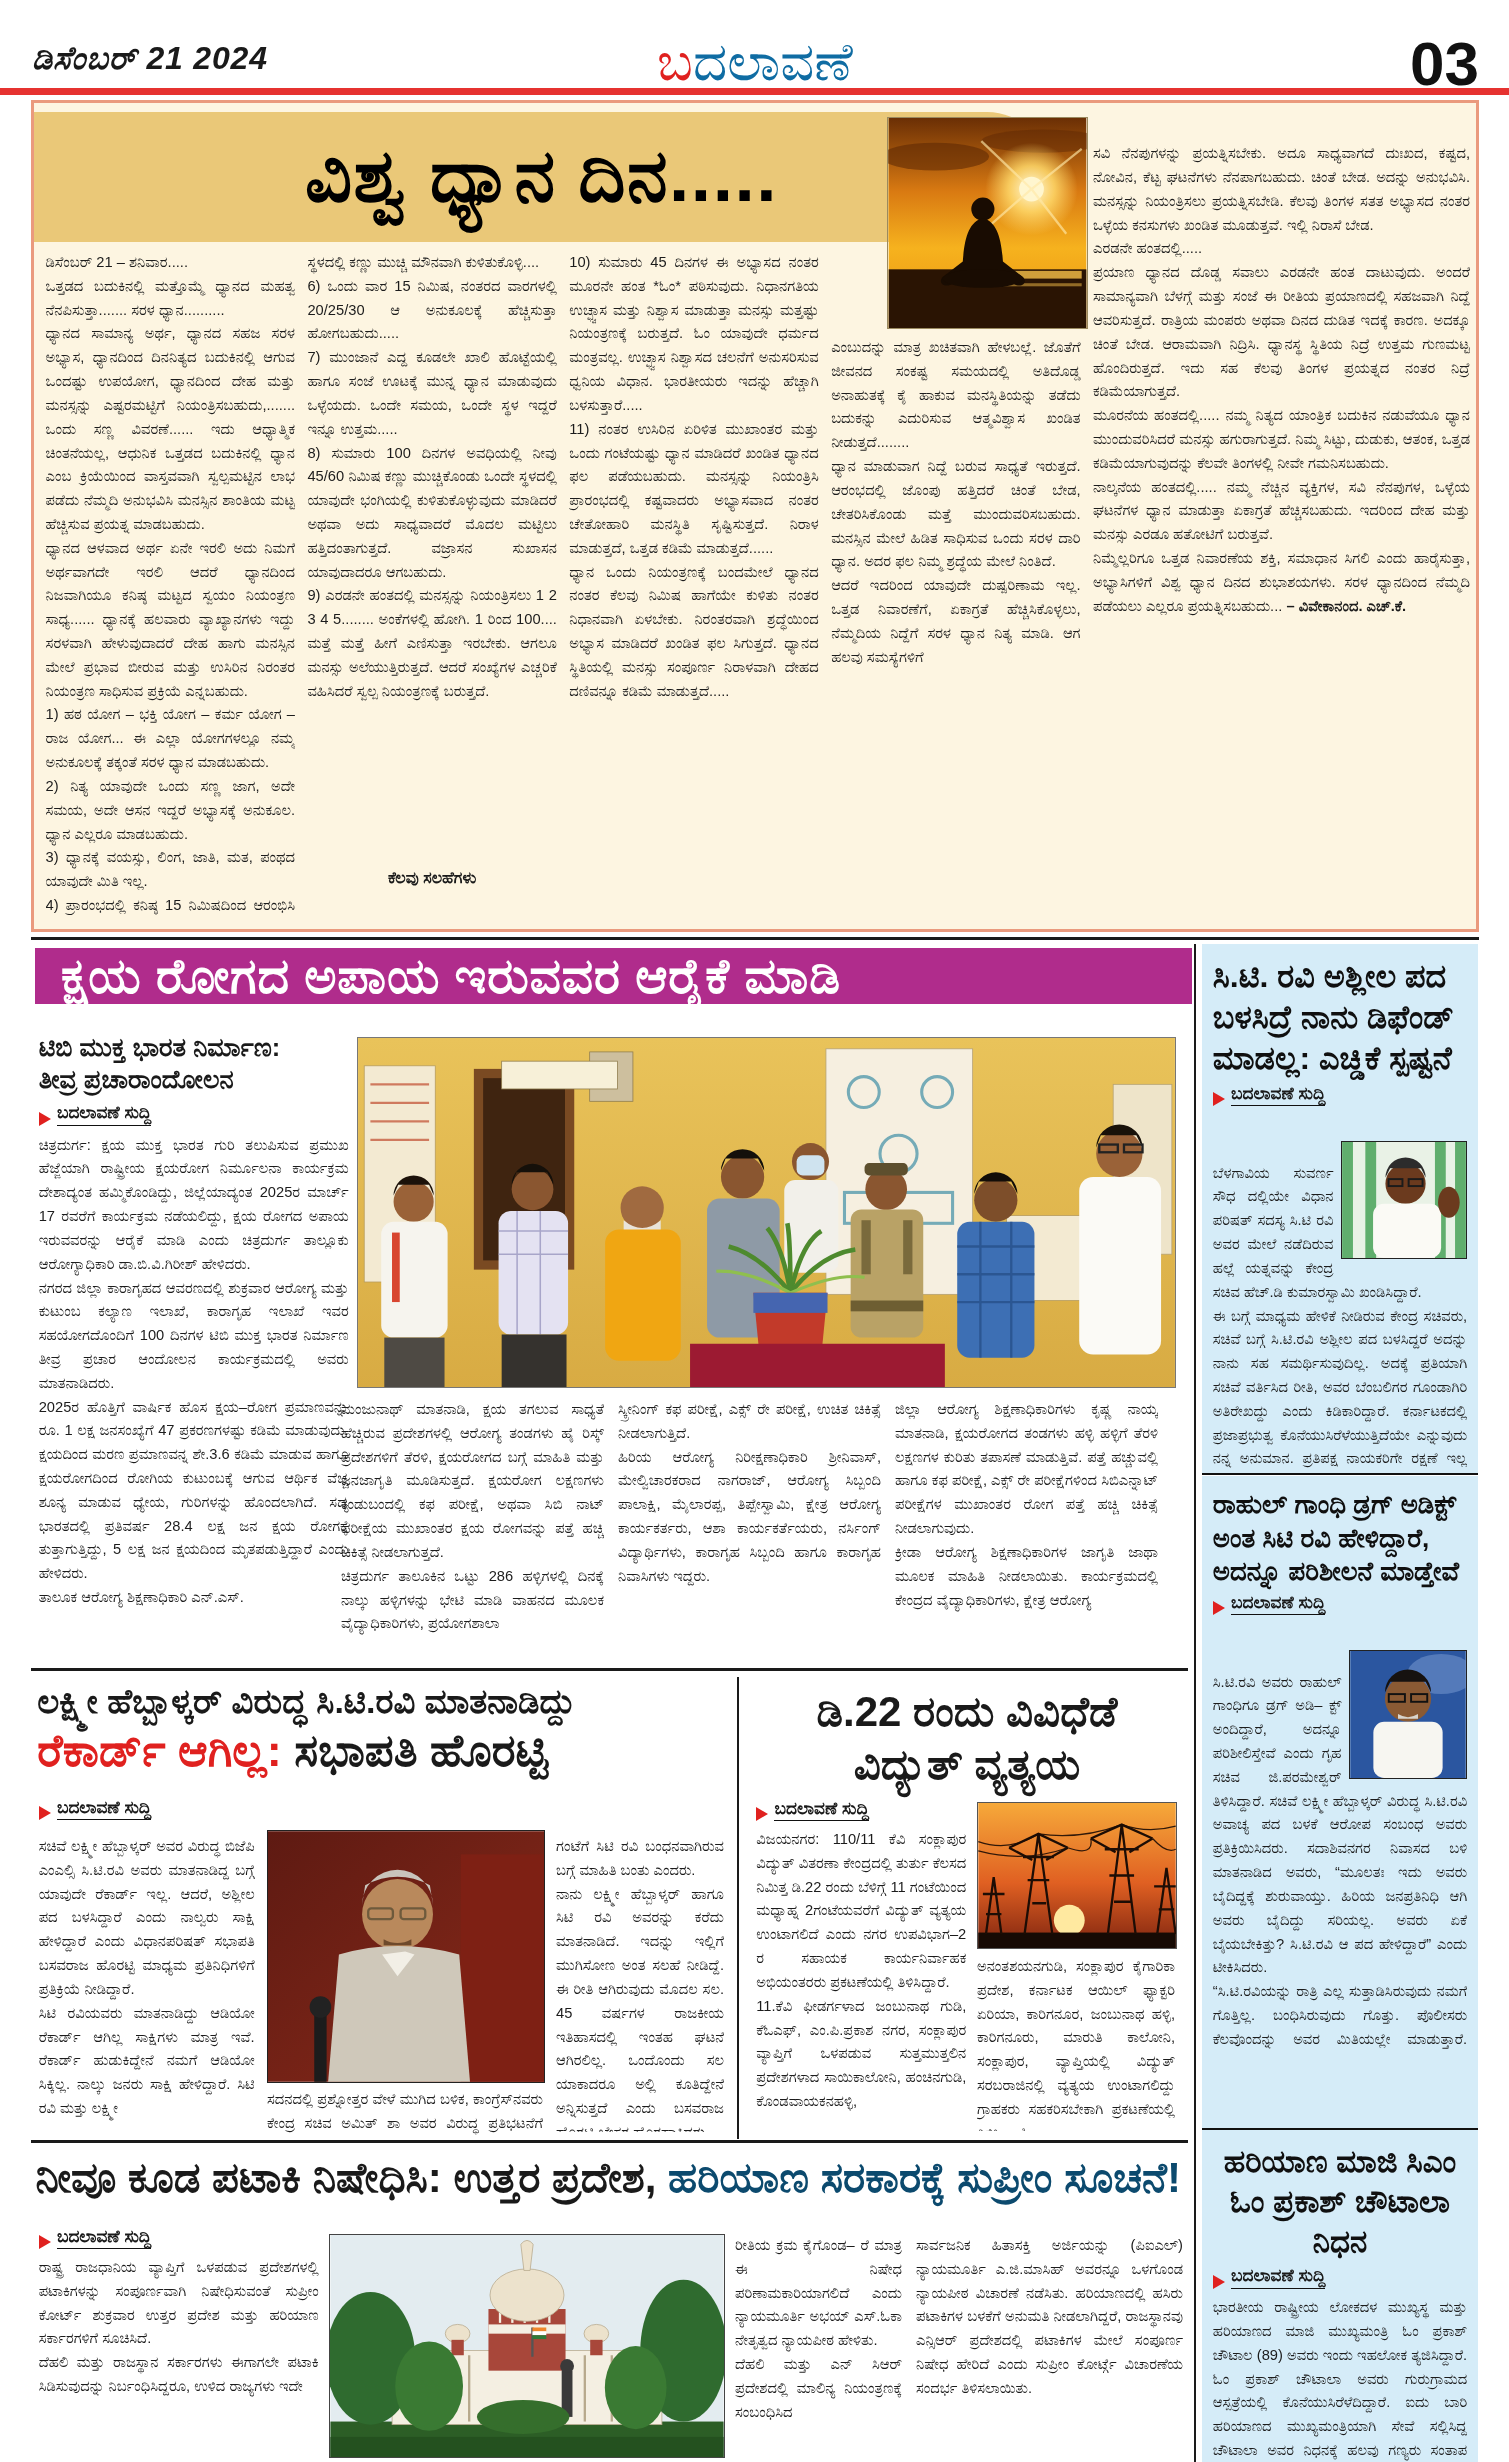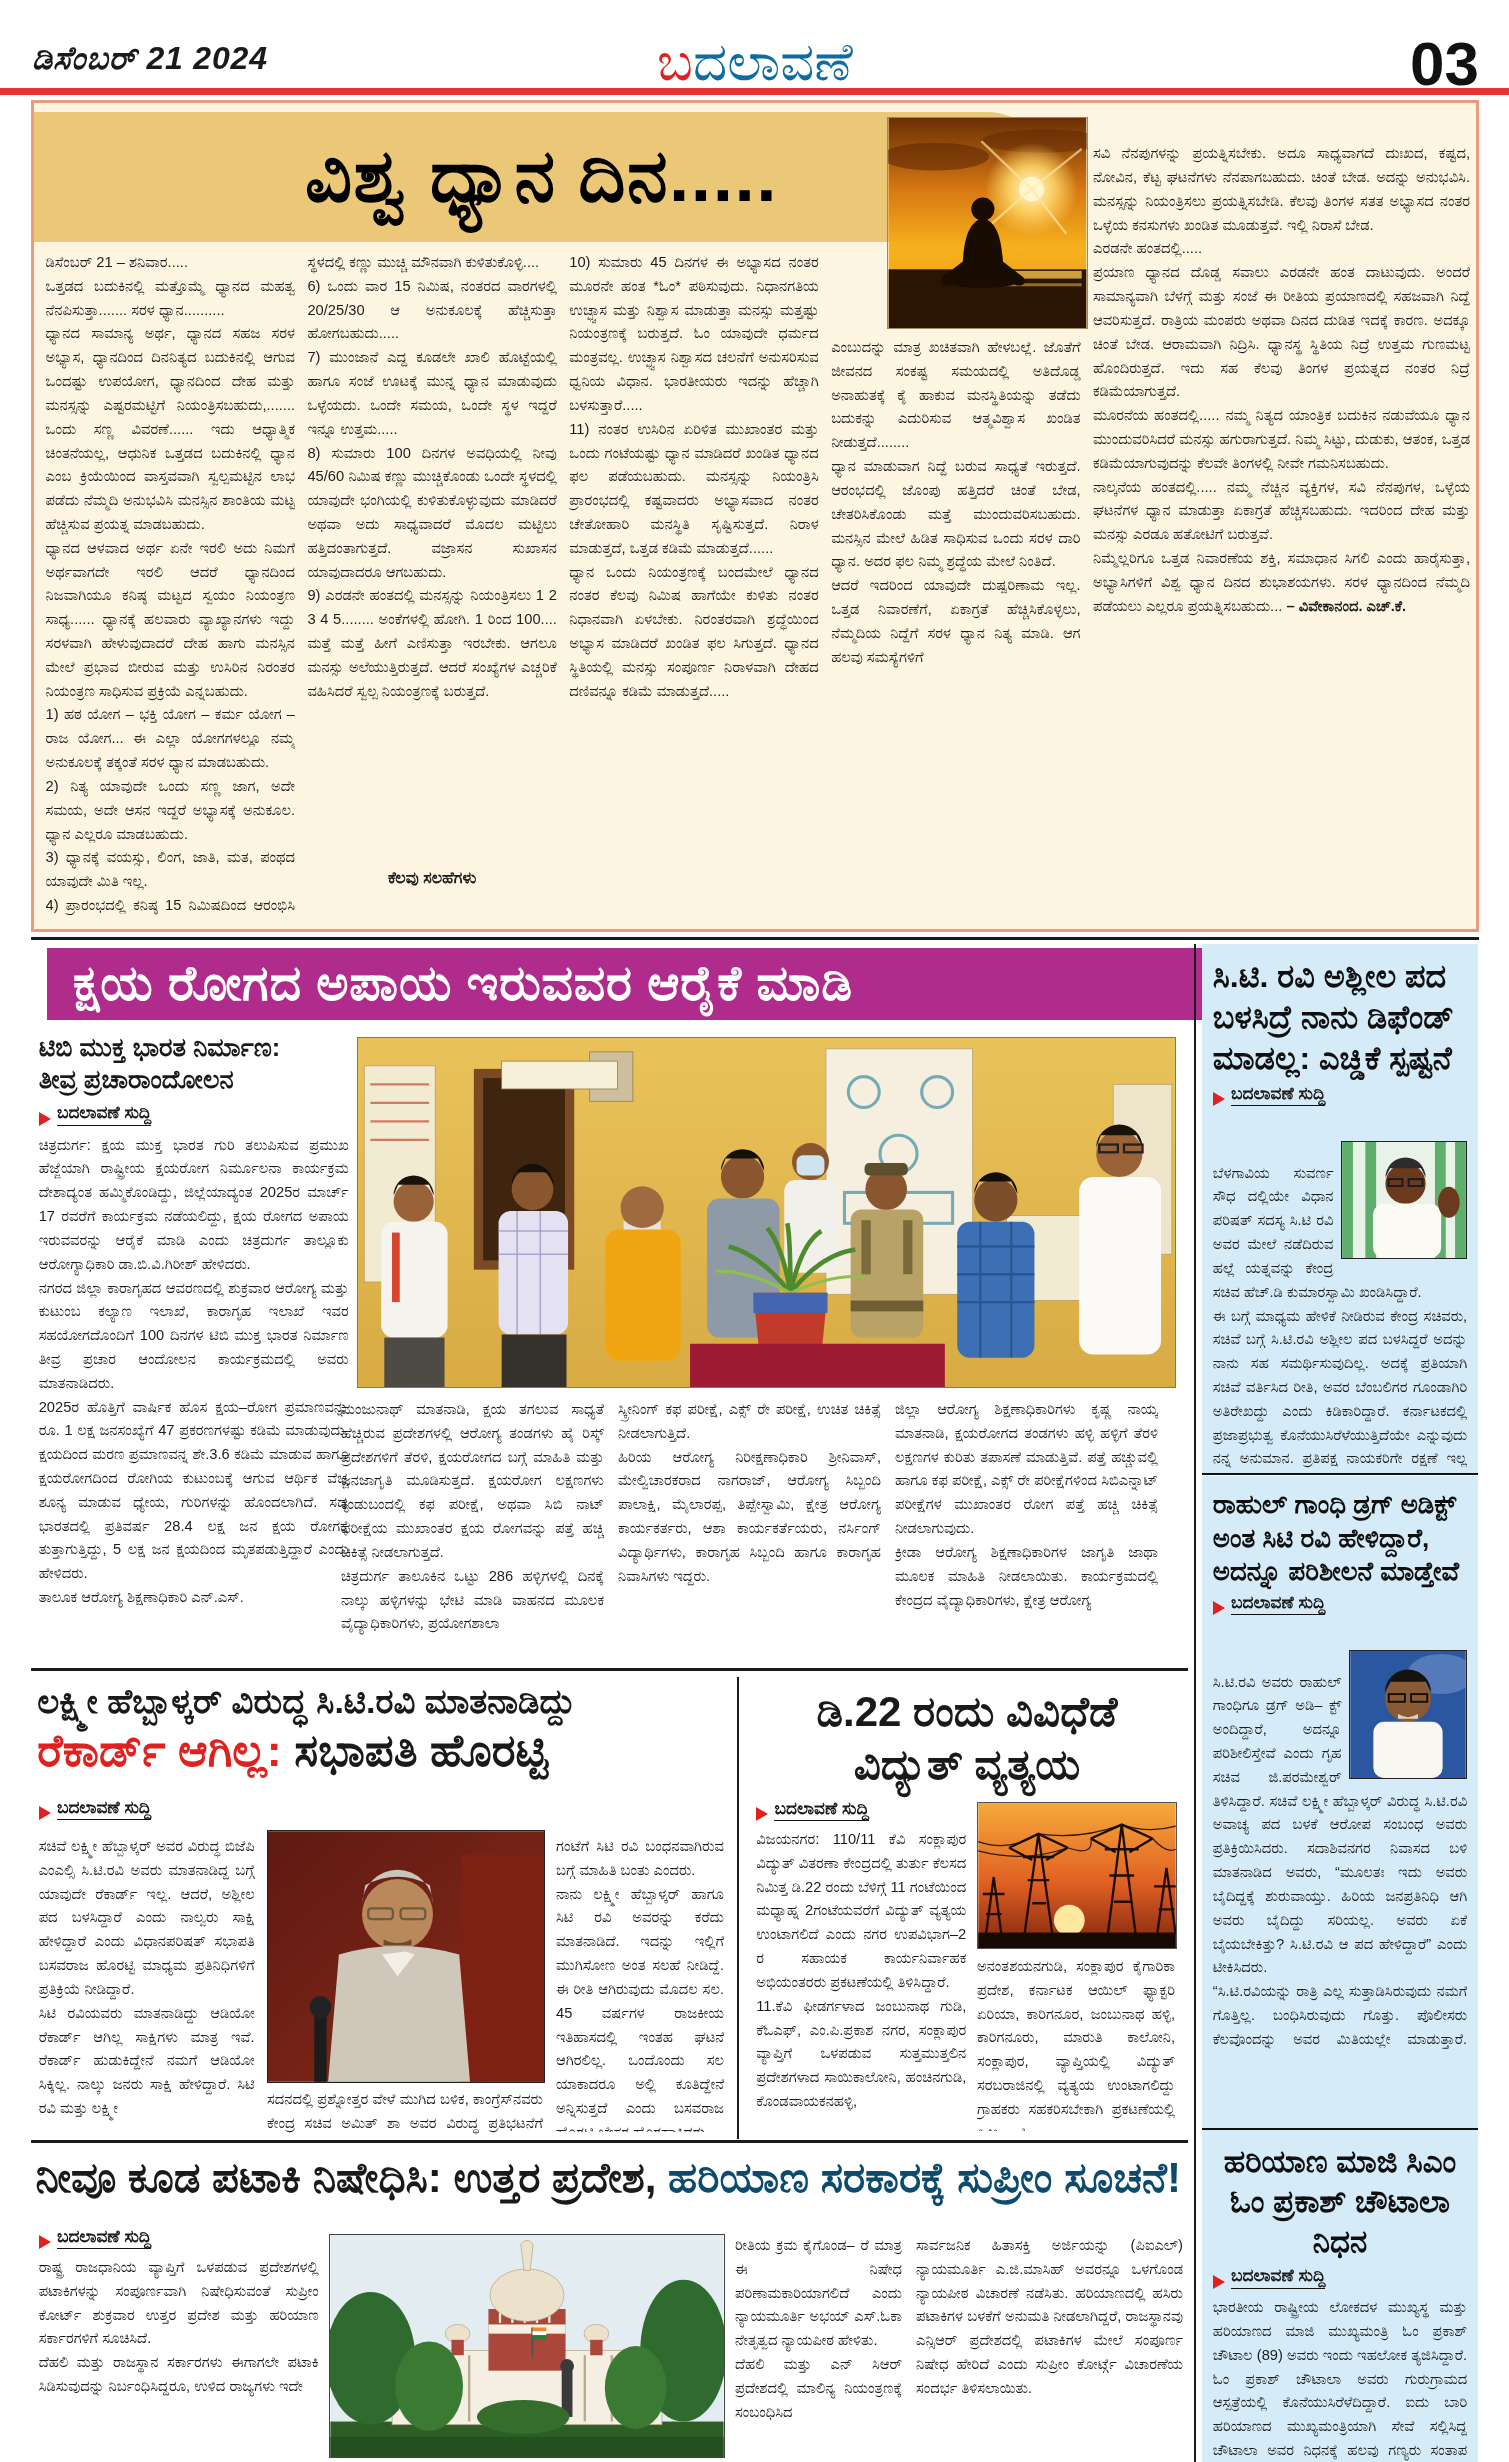--- a/index.html
+++ b/index.html
@@ -28,21 +28,21 @@
   #med-band .h1{font-size:73px;font-weight:bold;color:#000000;letter-spacing:1.5px;}
   #med-photo{left:853px;top:14px;width:199px;height:210px;border:0.8px solid #9a8a60;}
   #med-col5{left:1059px;top:15.4px;width:377px;height:797px;}
   #med-cols{left:11.6px;top:148px;width:1035px;height:664px;display:flex;gap:12.4px;}
   #med-cols .mcol{flex:1;overflow:hidden;}
   #med-cols .mcol4{margin-top:85px;}
   .tips-head{font-weight:bold;text-align:center;font-size:16px;margin-top:7.7px;}
   .sig{font-weight:bold;}
   
   #tb{left:31px;top:944px;width:1157px;height:722px;}
-  #tb-band{left:16px;top:3.9px;width:100%;height:72px;background:#b02c8c;display:flex;align-items:center;}
+  #tb-band{left:4px;top:3.9px;width:100%;height:56px;background:#b02c8c;display:flex;}
   #tb-band .h1{color:#ffffff;font-size:49px;font-weight:bold;padding-left:26px;letter-spacing:0.8px;}
   #tb-col1{left:7.7px;top:88px;width:310px;height:627px;}
   #tb-subhead{font-size:25.5px;font-weight:bold;line-height:1.25;margin-bottom:7.7px;}
   #tb-photo{left:326px;top:93px;width:817px;height:349px;border:0.8px solid #777;}
   #tb-ucols{left:310px;top:454px;width:817px;height:261px;display:flex;gap:14px;}
   #tb-ucols .ucol{flex:1;overflow:hidden;}
   
   #rule-top{left:31px;top:937px;width:1448px;height:3.1px;}
   #rule-mid{left:31px;top:1668px;width:1157px;height:3.1px;}
   #rule-bot{left:31px;top:2140px;width:1157px;height:3.1px;}

